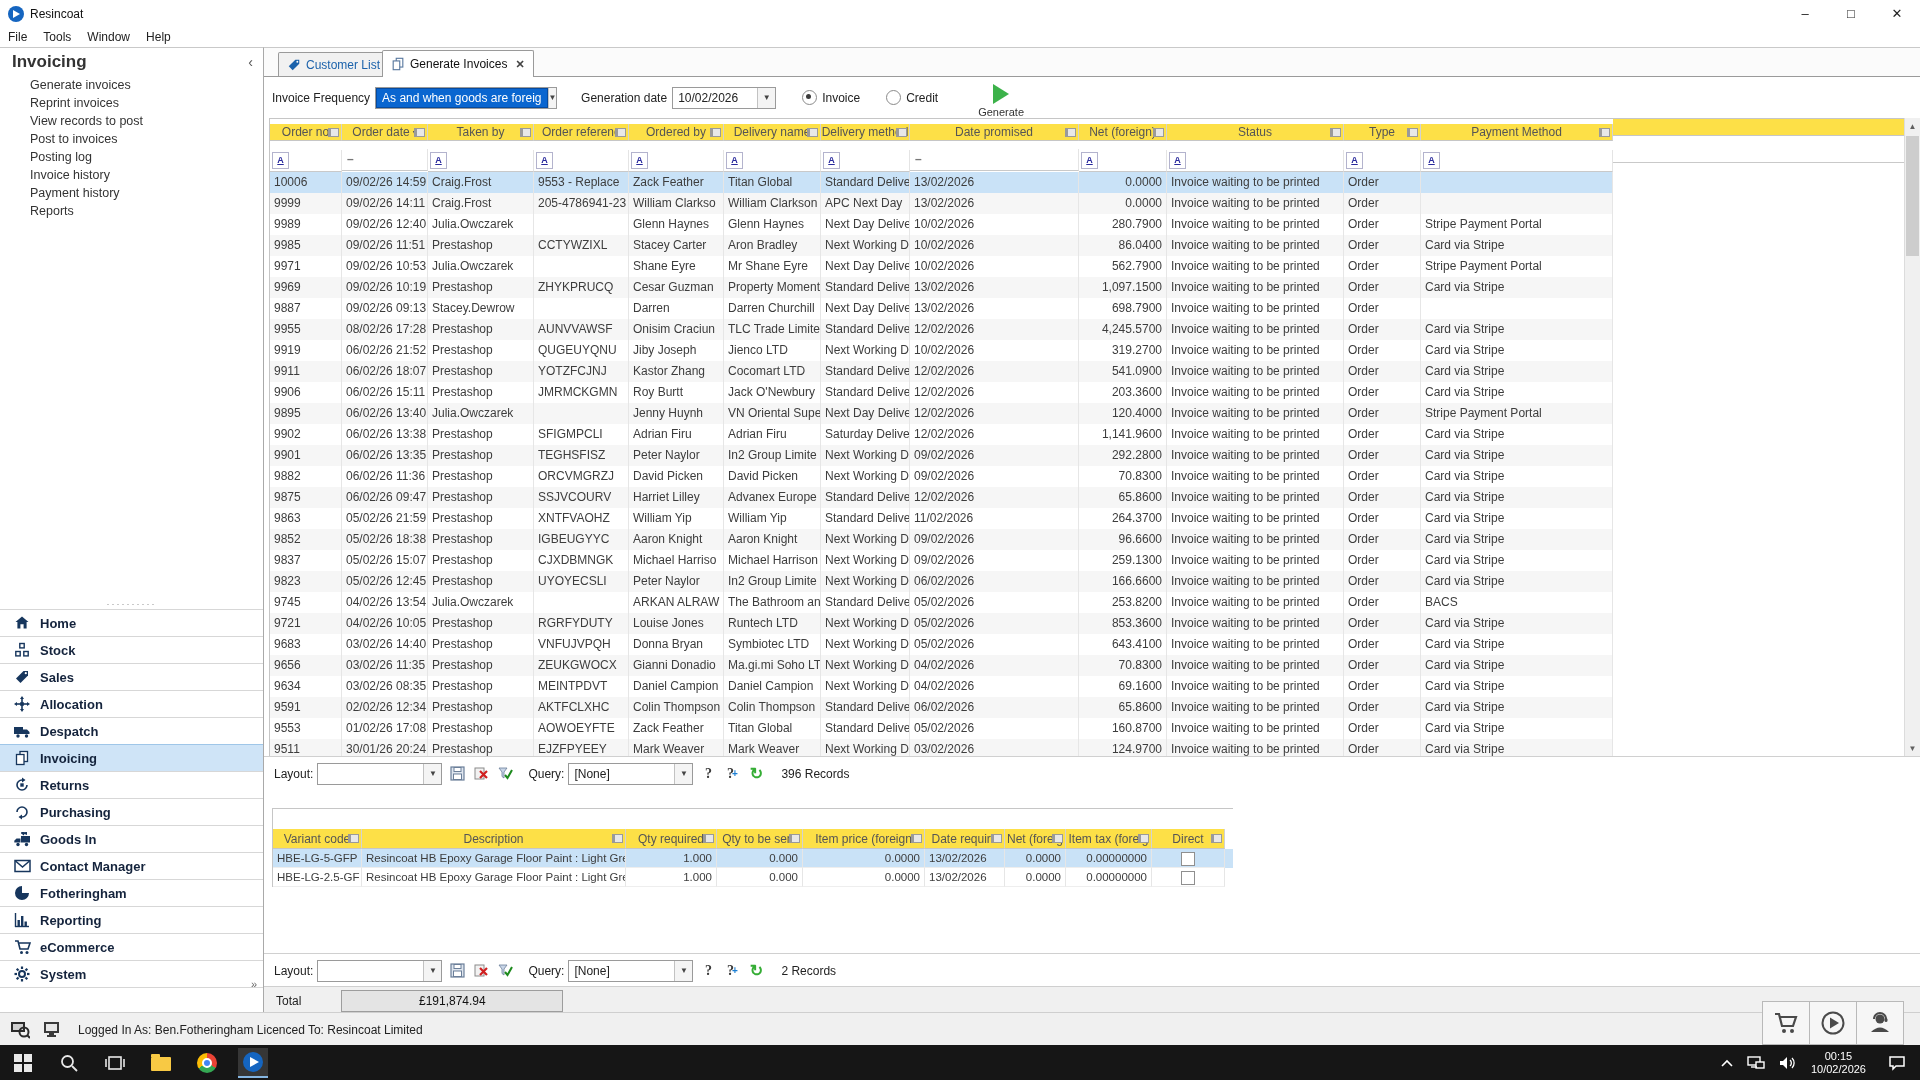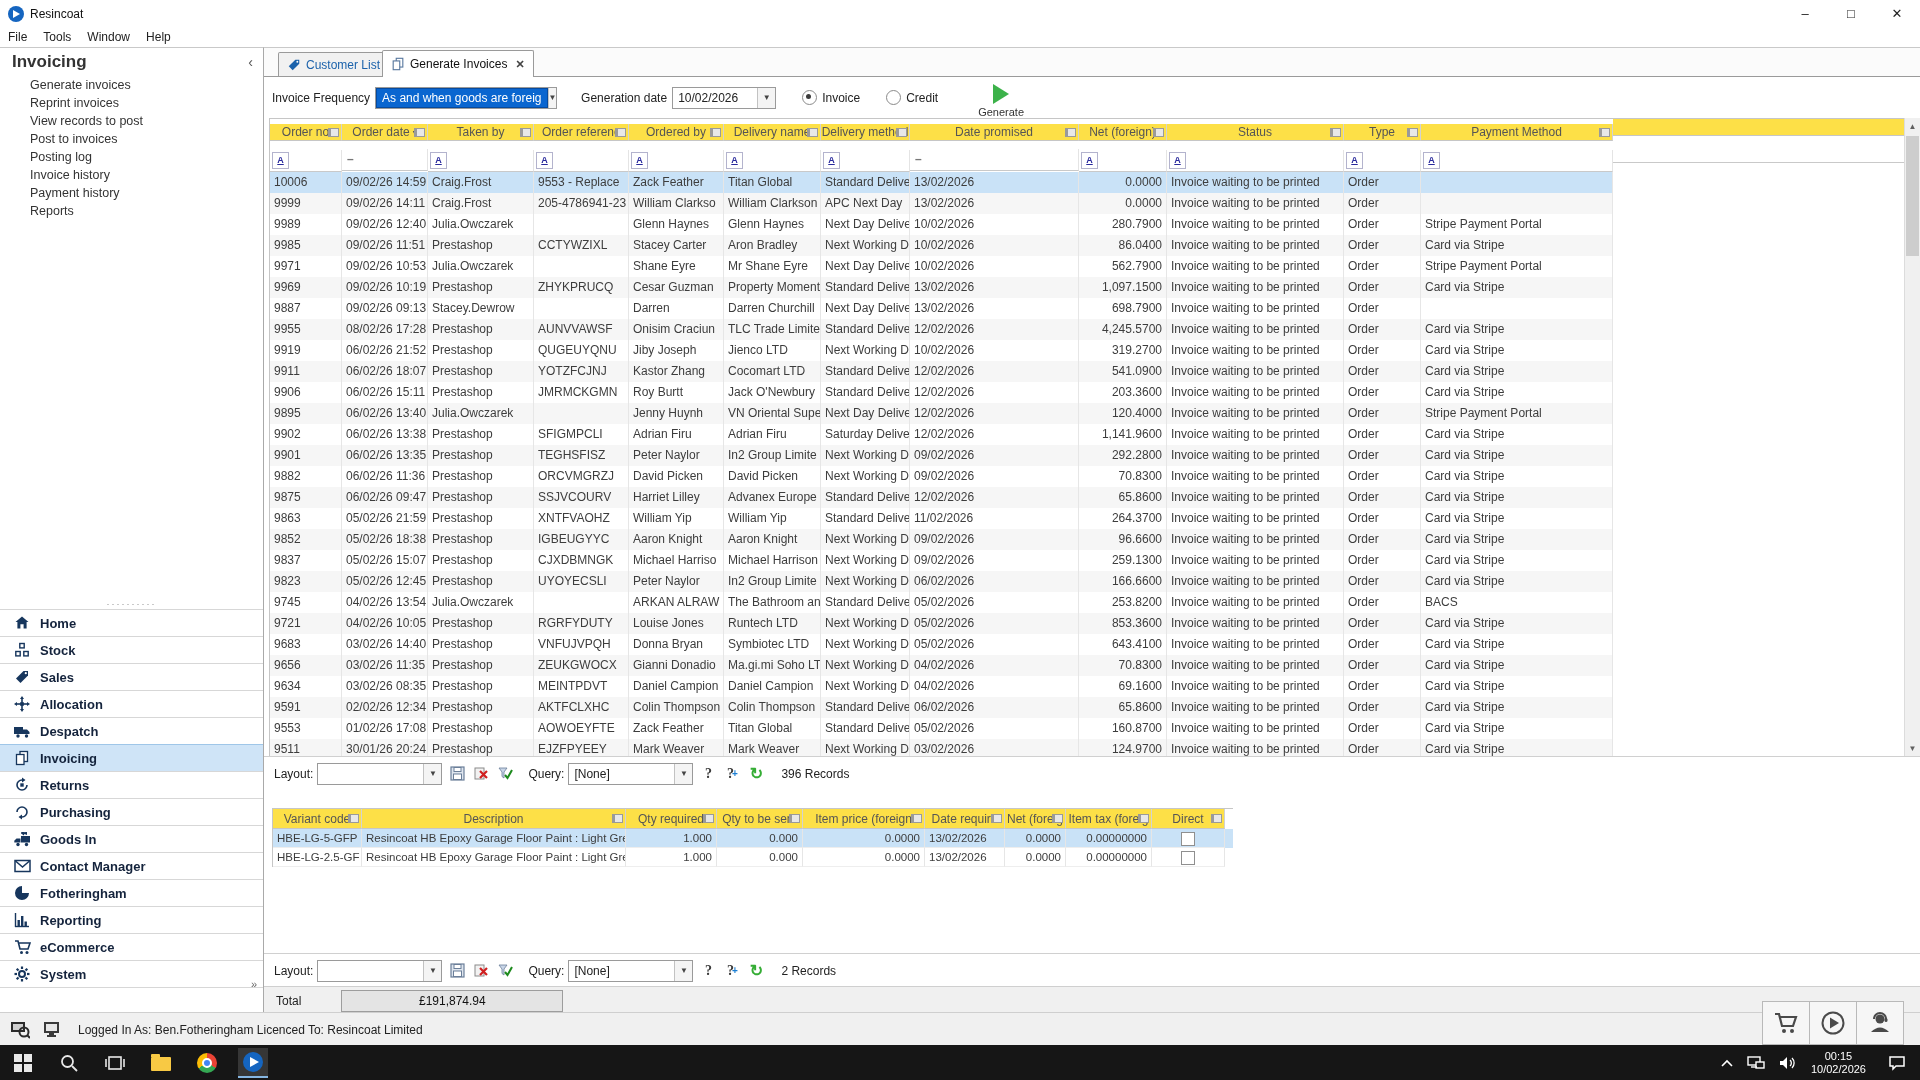--- a/index.html
+++ b/index.html
@@ -493,21 +493,21 @@
         <span class="qplus">+</span>
       </span>
     <span class="ficon refresh">↻</span>
     <span class="records">396 Records</span>
   </div>
 
   <div id="lines-grid">
     <div id="lines-header"><div class="hcell" style="width: 89px;">
           <span>Variant code</span>
           <span class="pin"></span>
-        </div><div class="hcell" style="width: 264px;">
+        </div><div class="hcell" style="width: 264px; margin-top: 20px;">
           <span>Description</span>
           <span class="pin"></span>
         </div><div class="hcell" style="width: 91px;">
           <span>Qty required</span>
           <span class="pin"></span>
         </div><div class="hcell" style="width: 86px;">
           <span>Qty to be sent</span>
           <span class="pin"></span>
         </div><div class="hcell" style="width: 122px;">
           <span>Item price (foreign</span>

